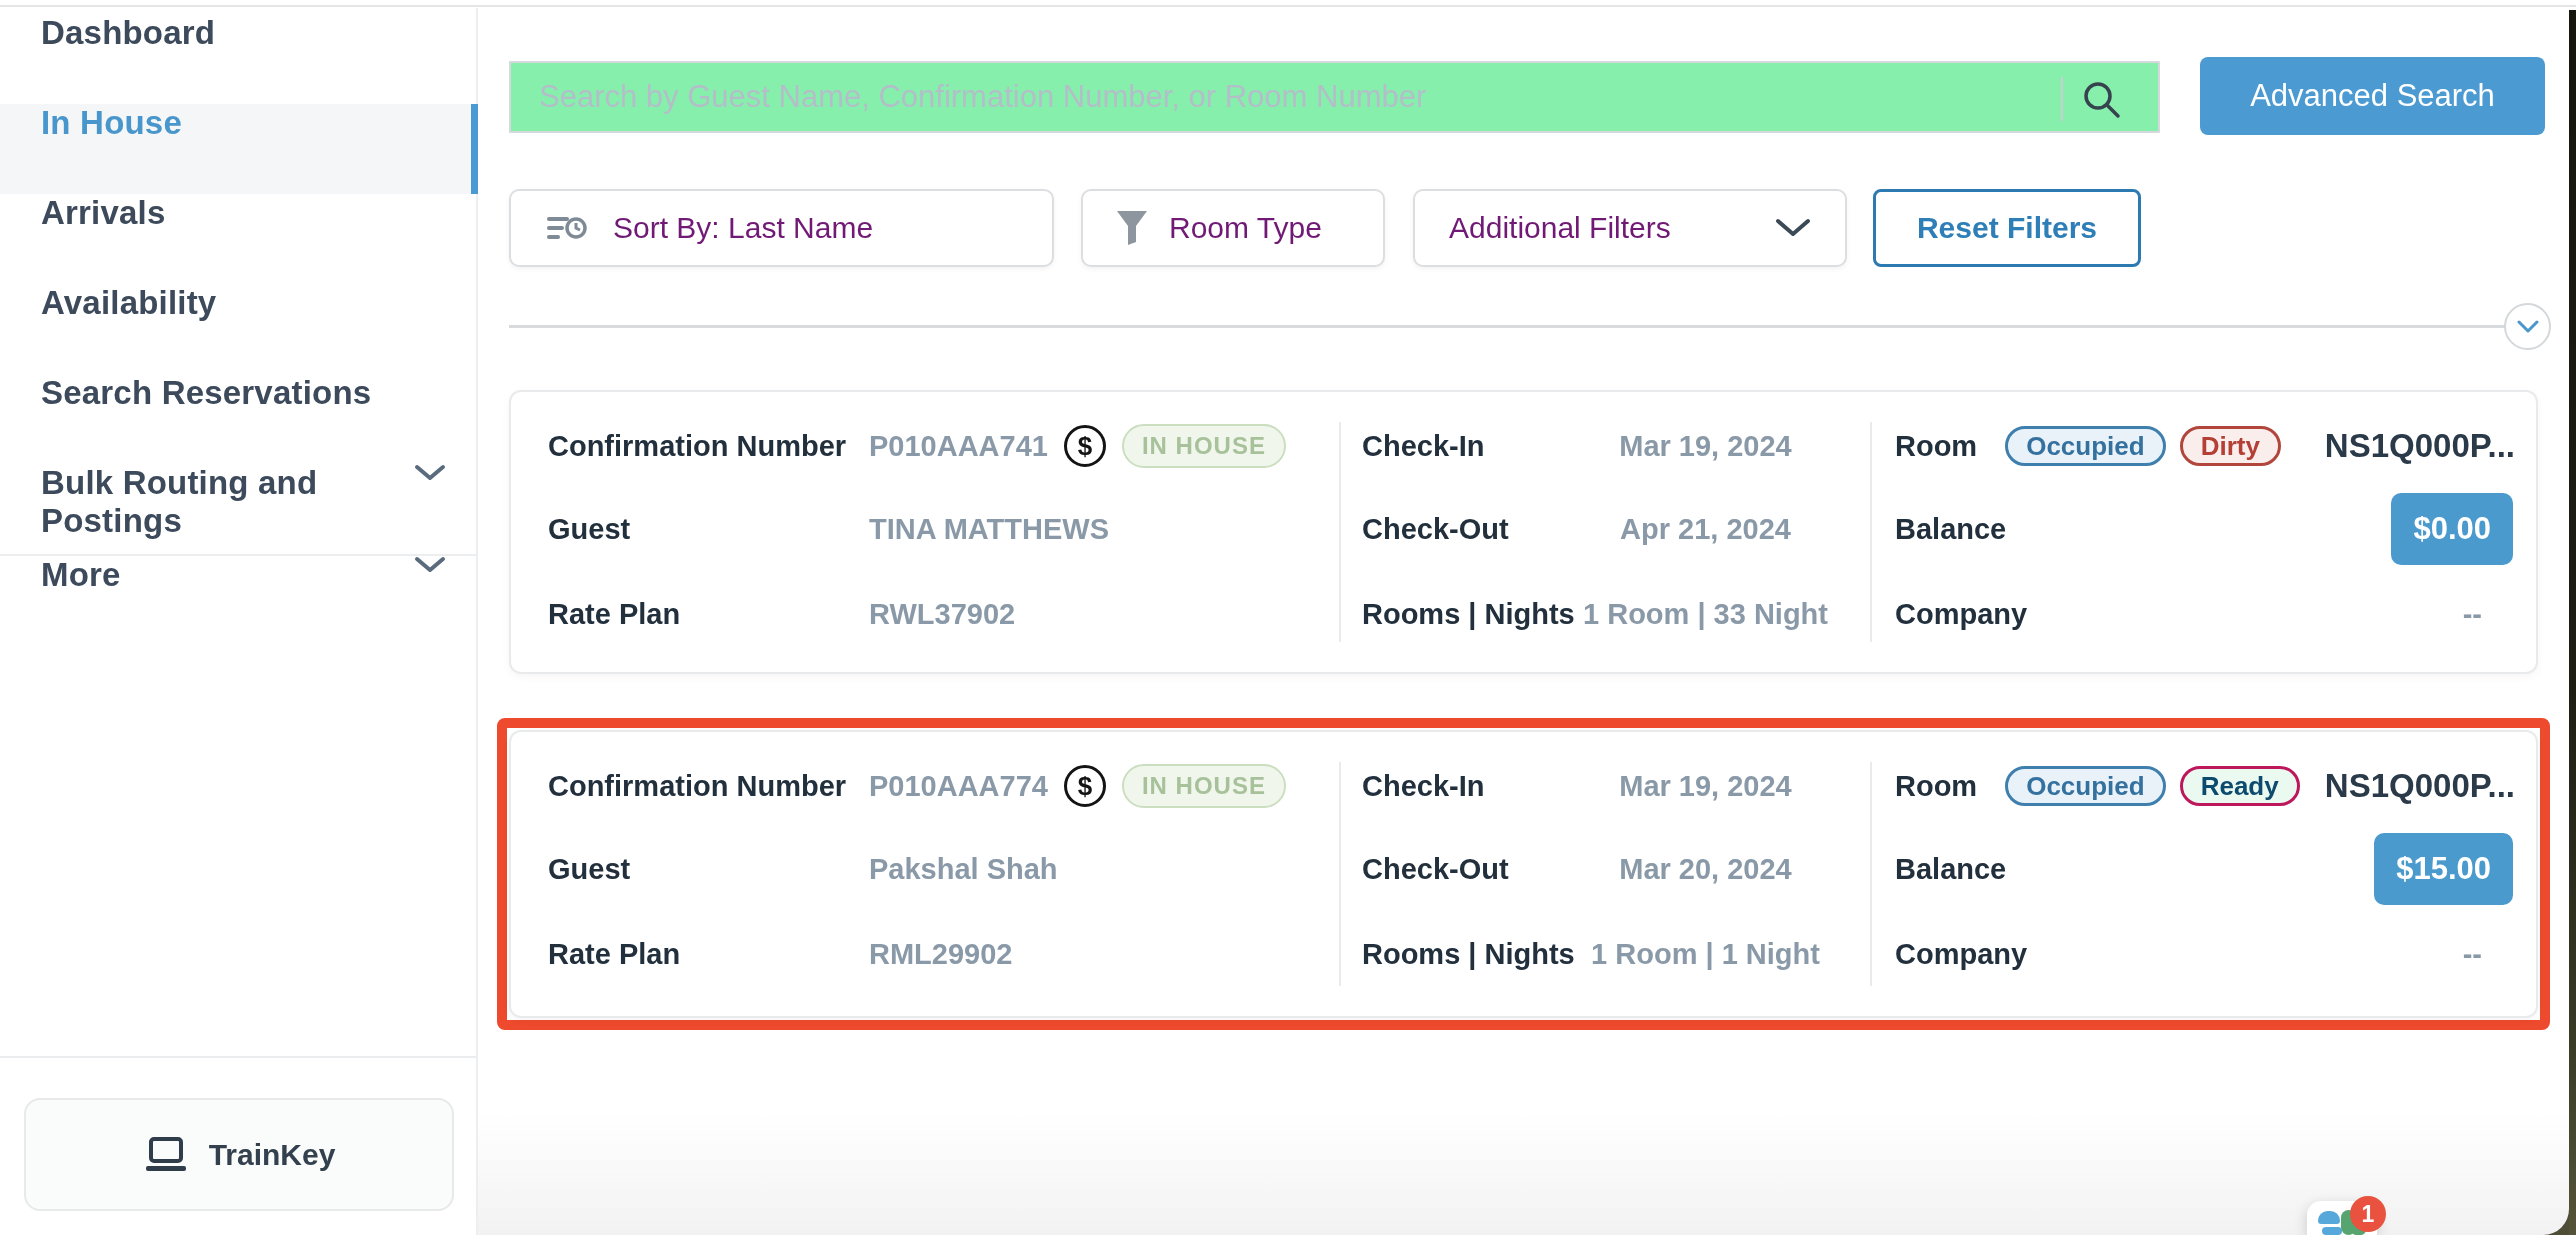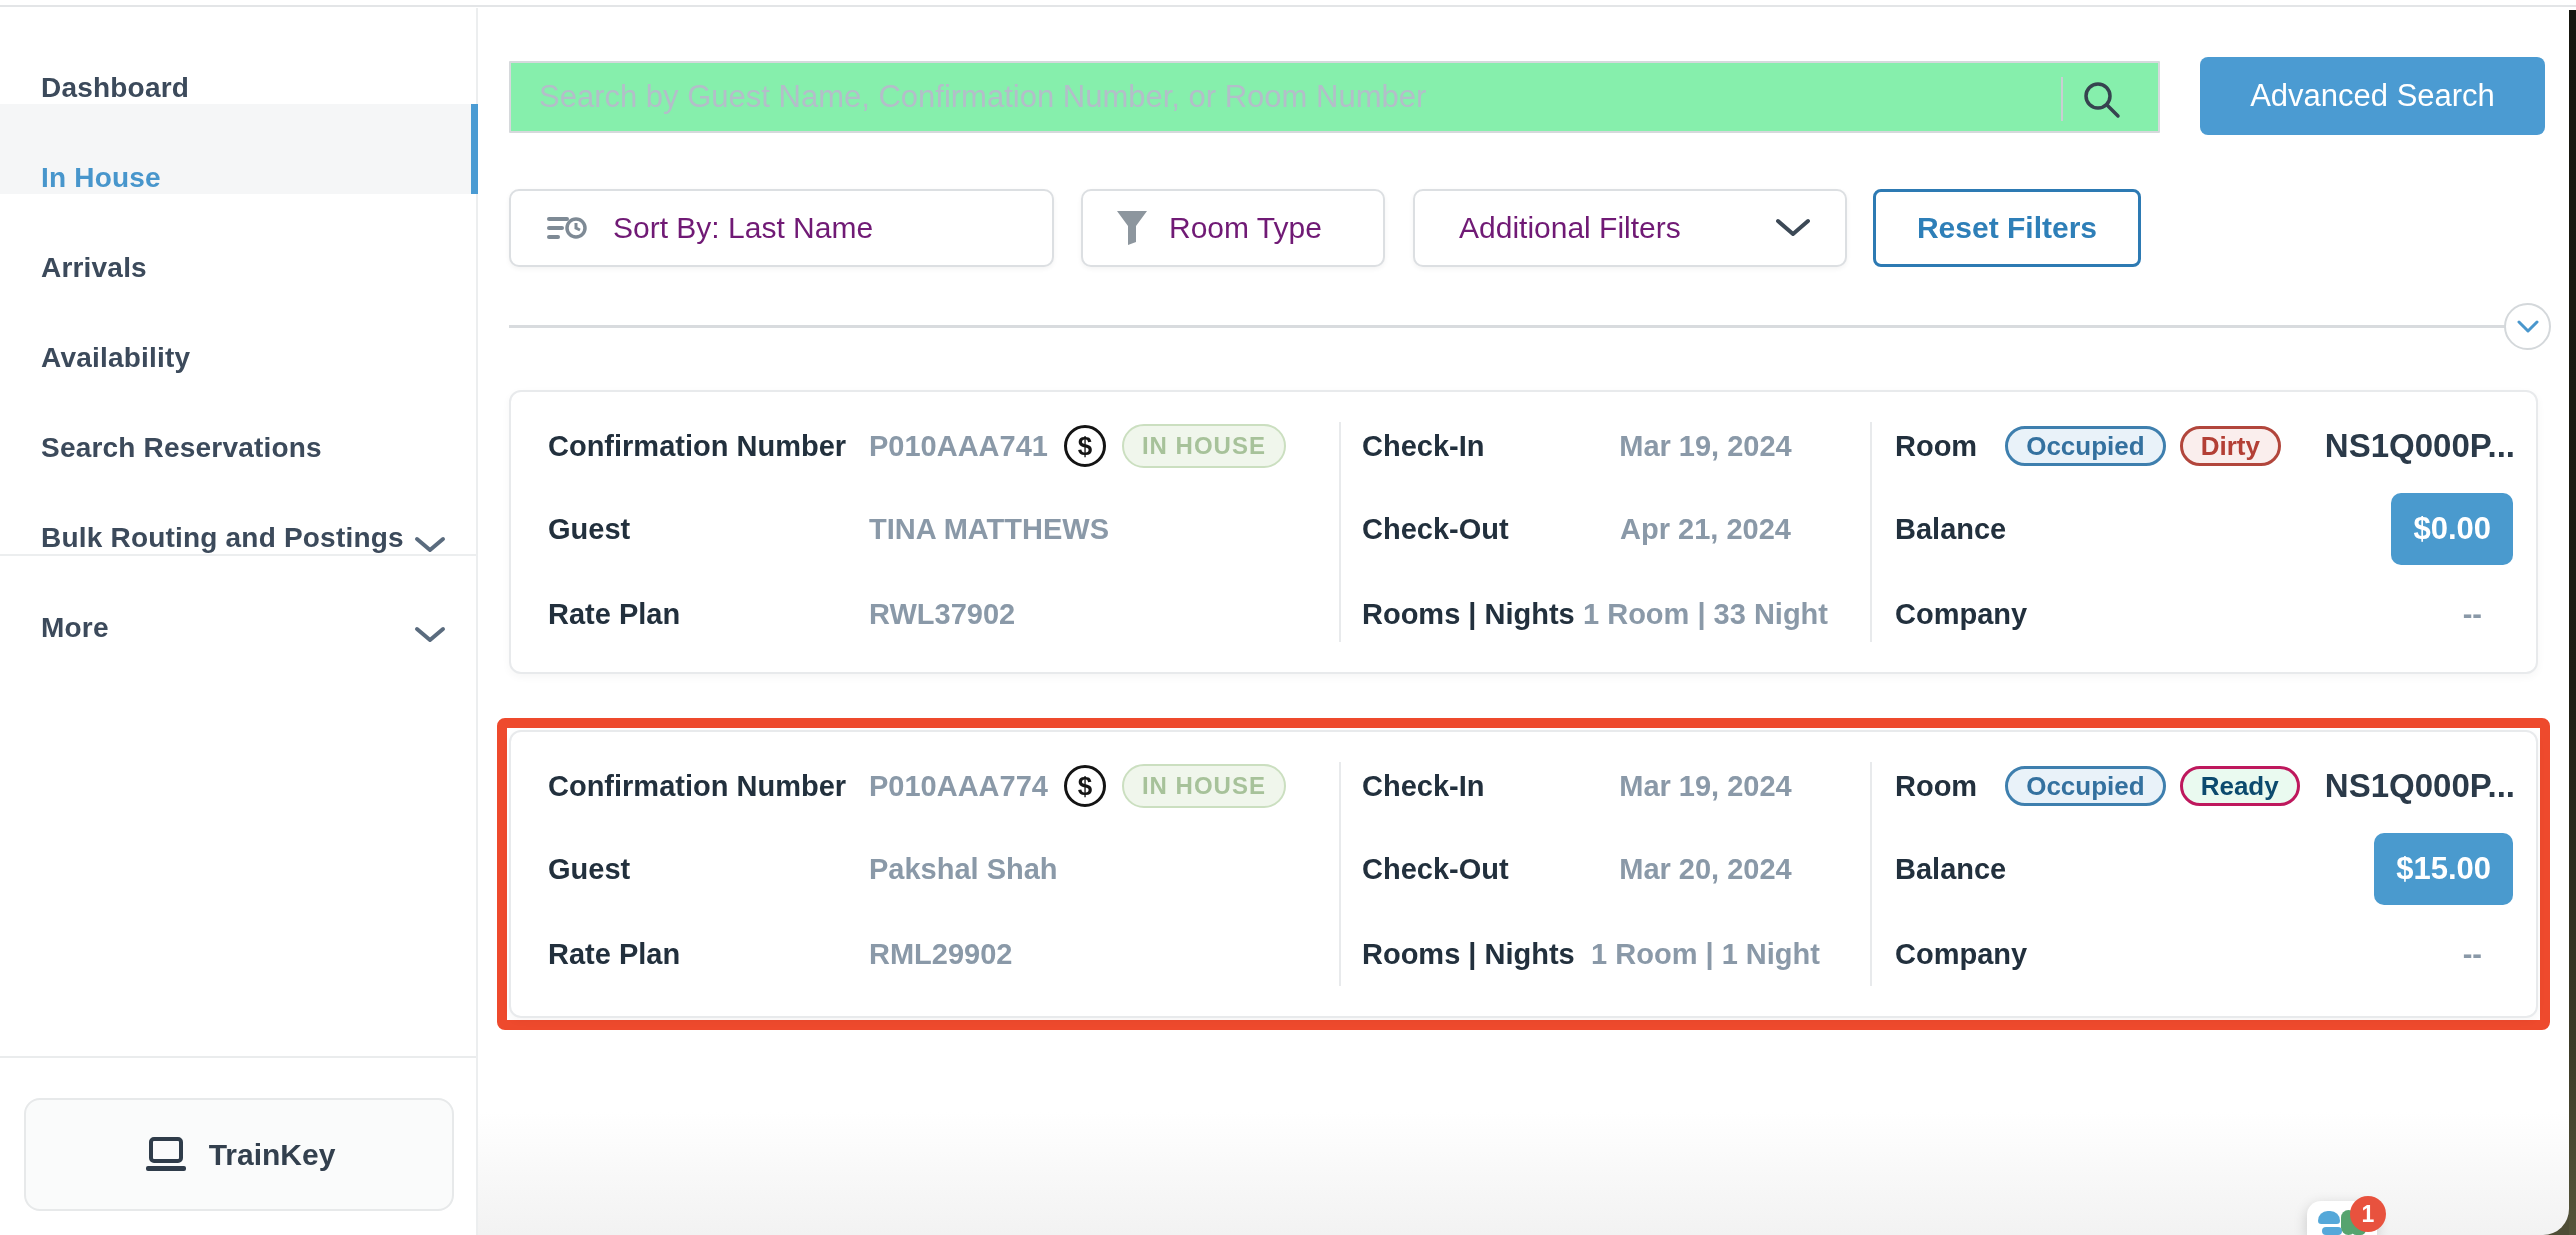--- a/index.html
+++ b/index.html
@@ -11,22 +11,22 @@
   .corner-underlay-left { position:absolute; left:0; bottom:0; width:70px; height:18px; background:#4e4d36; }
   .corner-underlay-right { position:absolute; right:0; bottom:0; width:70px; height:119px; background:#4e4d36; }
   .page-surface { position:absolute; left:0; top:7px; right:7px; bottom:0;
     background:linear-gradient(180deg,#ffffff 90%,#f2f2f2 100%);
     border-bottom-left-radius:22px; border-bottom-right-radius:26px; }
   .right-sliver { position:absolute; right:0; top:10px; width:7px; bottom:0;
     background:linear-gradient(180deg,#16160f 0%,#1d1d14 55%,#3c3b28 85%,#55543a 100%); }
 
   
   .sidebar { position:absolute; left:0; top:8px; bottom:0; width:478px; background:#ffffff; border-right:2px solid #eceeef; }
-  .side-item { position:relative; height:90px; display:flex; align-items:flex-end; padding-left:41px; padding-right:30px;
-    font-size:28px; font-weight:600; color:#3c4a5b; letter-spacing:0.2px; cursor:pointer; }
+  .side-item { position:relative; height:90px; display:flex; align-items:flex-start; padding-left:41px; padding-right:30px;
+    font-size:33px; font-weight:600; color:#3c4a5b; letter-spacing:0.2px; cursor:pointer; }
   .side-item .chev { margin-left:auto; }
   .side-item.active { background:#f5f6f7; color:#4896cc; }
   .side-item.active::after { content:""; position:absolute; right:-2px; top:0; width:7px; height:100%; background:#4a9bd3; }
   .side-item.sect-divider { border-top:2px solid #eceeef; }
   .side-list { padding-top:6px; }
   .trainkey-divider { position:absolute; left:0; top:1048px; width:100%; height:2px; background:#eaeced; }
   .trainkey-btn { position:absolute; left:24px; top:1090px; width:430px; height:113px; background:#fafbfb;
     border:2px solid #e7e9ea; border-radius:16px; display:flex; align-items:center; justify-content:center; gap:20px;
     font-size:30px; font-weight:700; color:#33404e; cursor:pointer; }
 
@@ -38,21 +38,21 @@
   .search-divider { position:absolute; right:95px; top:14px; width:2px; height:44px; background:#c9ced3; }
   .search-glyph { position:absolute; right:34px; top:15px; }
   .adv-search { position:absolute; left:2200px; top:57px; width:345px; height:78px; background:#4b9bd2; border:none;
     border-radius:8px; color:#ffffff; font-size:31px; font-weight:500; font-family:inherit; cursor:pointer; }
 
   
   .filter-box { position:absolute; top:189px; height:78px; background:#fff; border:2px solid #dcdfe2; border-radius:10px;
     box-shadow:0 2px 5px rgba(0,0,0,0.05); display:flex; align-items:center; font-size:30px; color:#701a75; cursor:pointer; }
   .fb-sort { left:509px; width:545px; padding-left:34px; gap:24px; }
   .fb-roomtype { left:1081px; width:304px; padding-left:32px; gap:20px; }
-  .fb-additional { left:1413px; width:434px; padding-left:44px; }
+  .fb-additional { left:1413px; width:434px; padding-left:34px; }
   .fb-additional .chev { margin-left:auto; margin-right:34px; }
   .reset-btn { position:absolute; left:1873px; top:189px; width:268px; height:78px; background:#fff; border:3px solid #2d7ab3;
     border-radius:8px; color:#2e7fb8; font-size:30px; font-weight:600; font-family:inherit; cursor:pointer; }
 
   
   .list-divider { position:absolute; left:509px; top:325px; width:2022px; height:3px; background:#d8dbde; }
   .collapse-toggle { position:absolute; left:2504px; top:303px; width:47px; height:47px; border-radius:50%;
     background:#fff; border:2px solid #d4d8db; display:flex; align-items:center; justify-content:center; cursor:pointer; }
 
   

